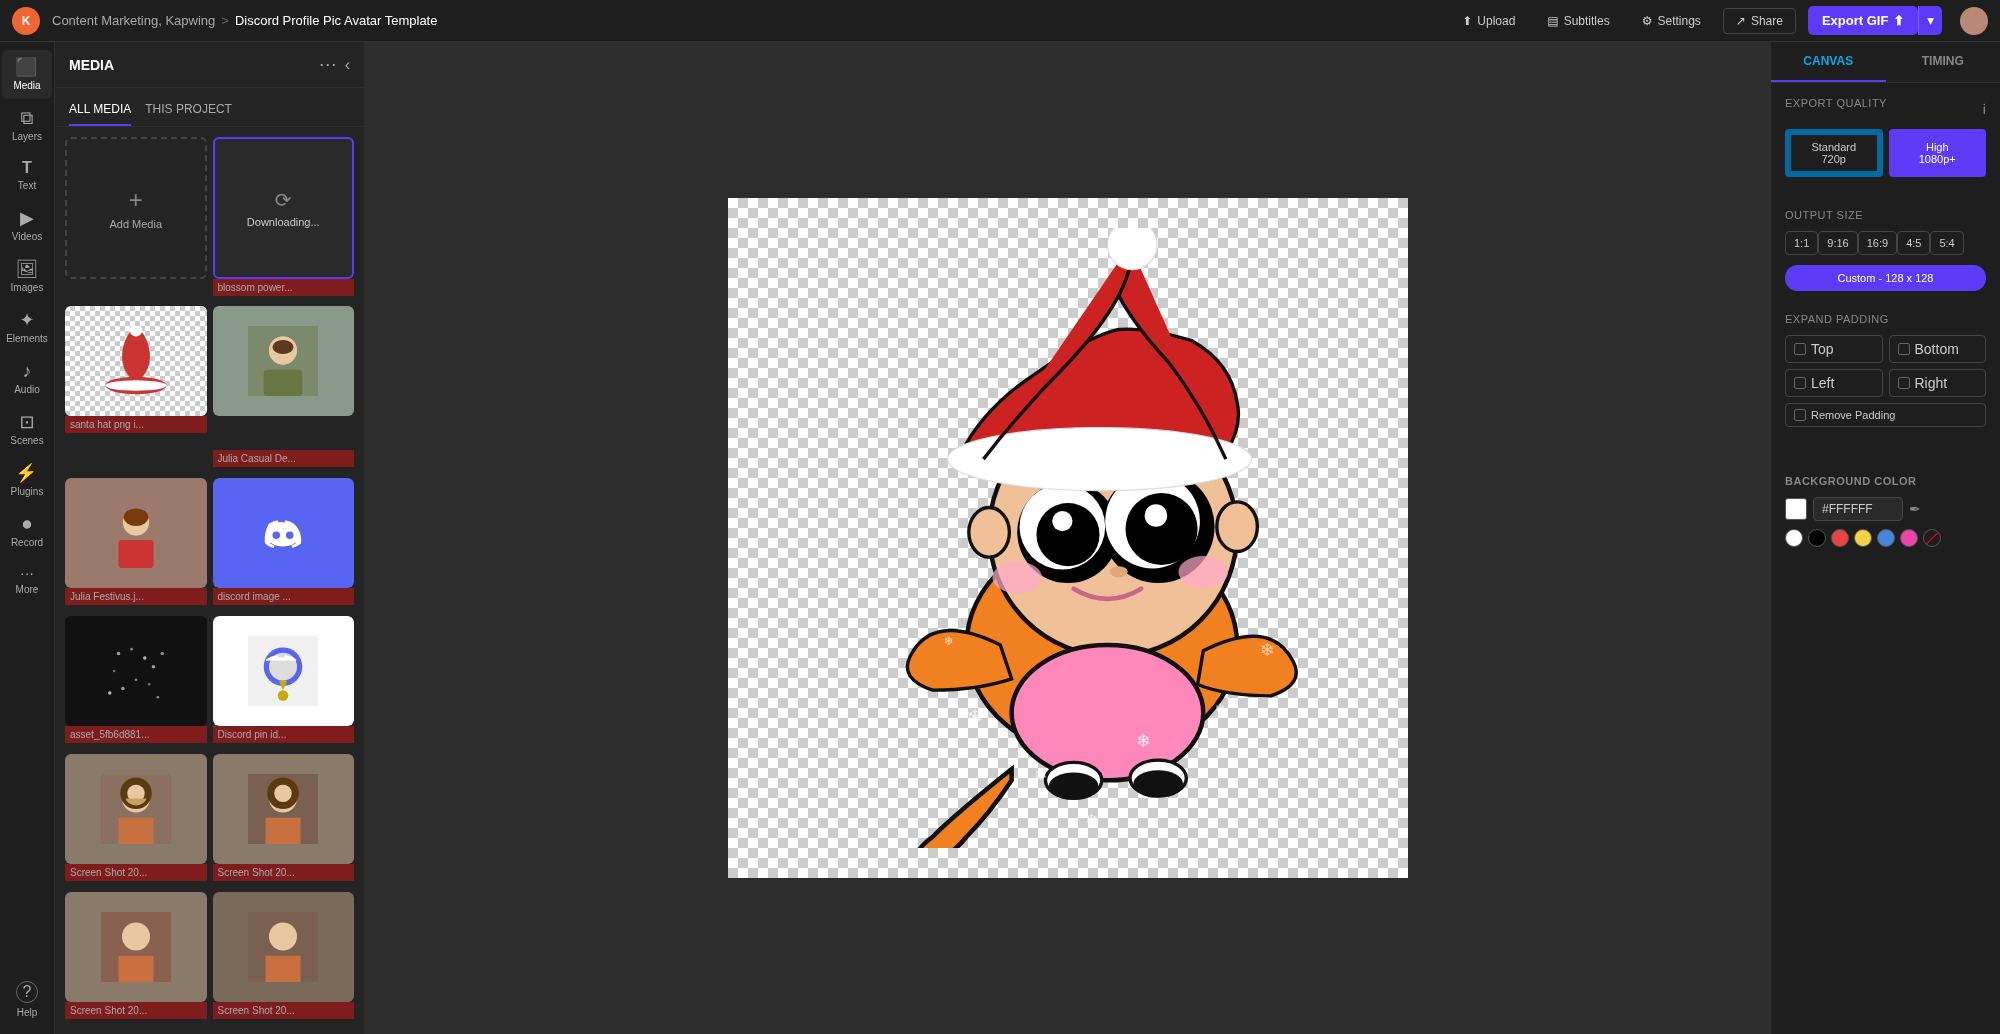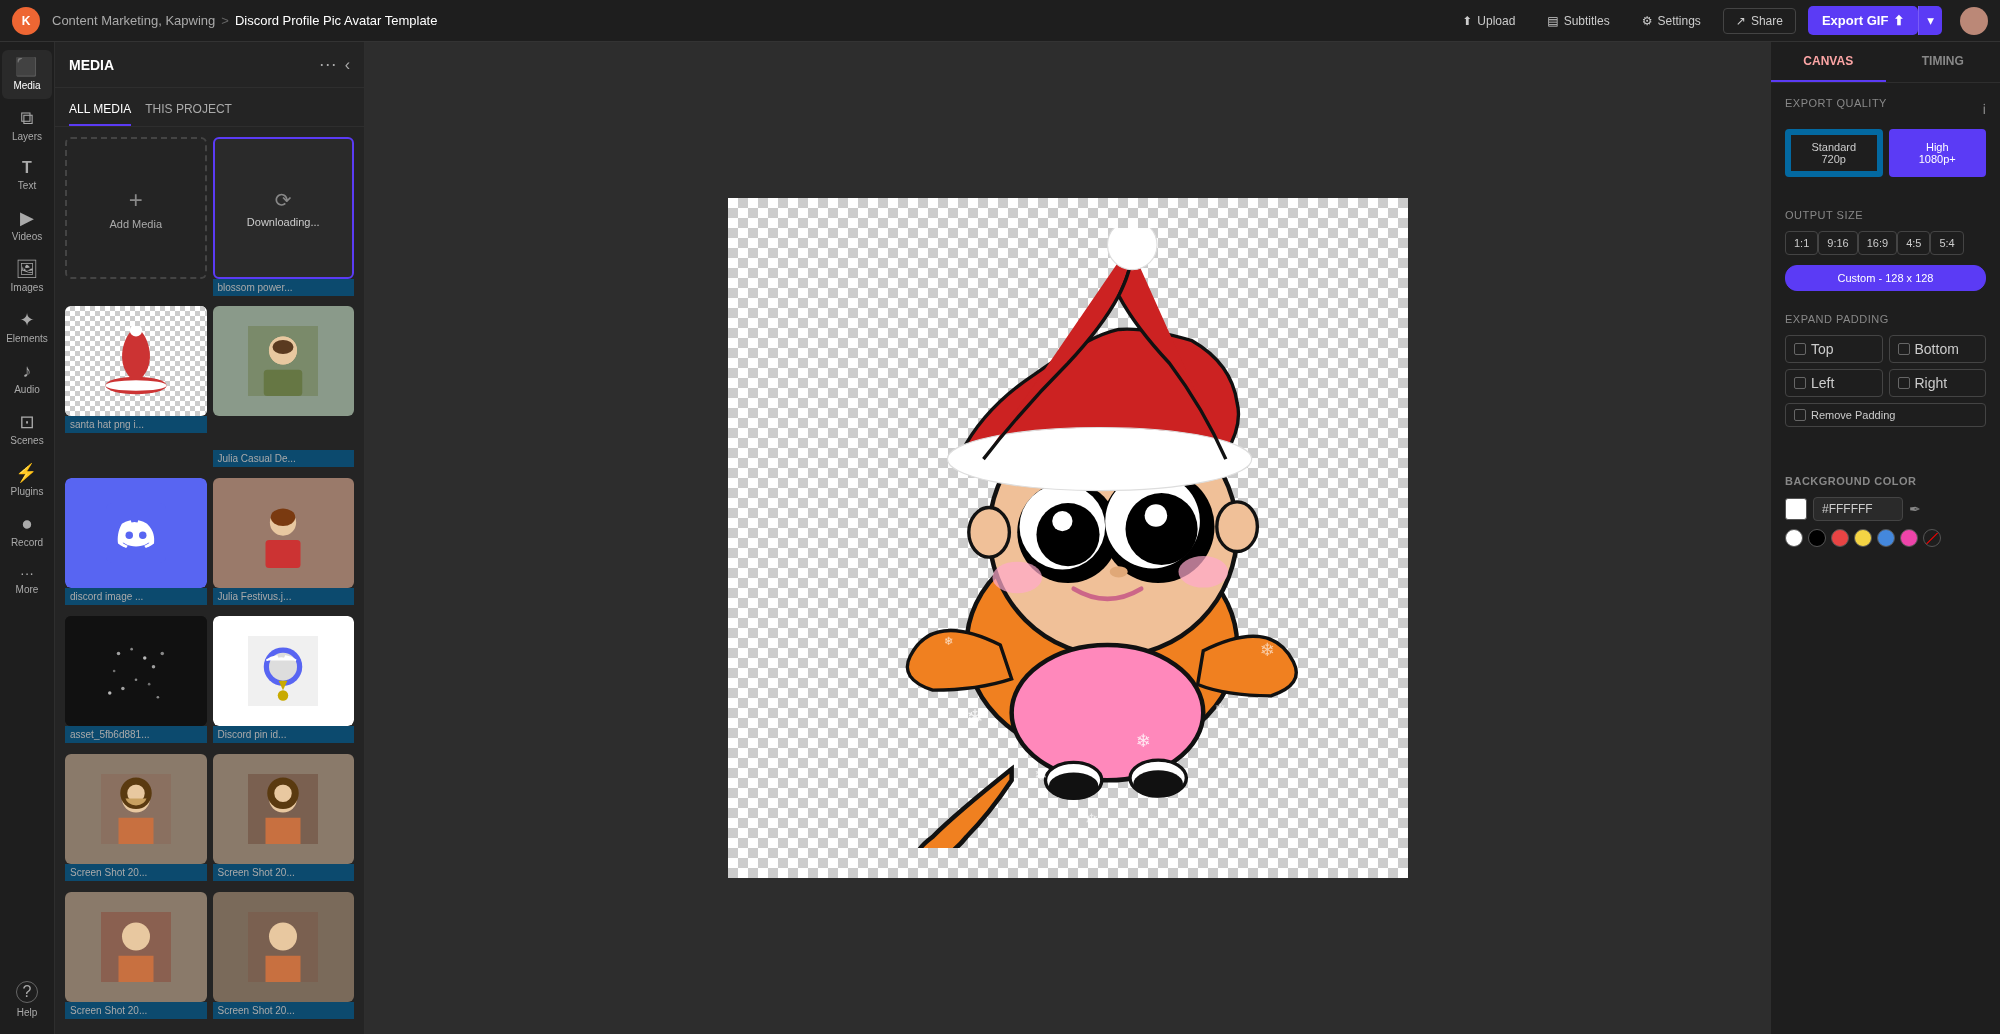--- a/index.html
+++ b/index.html
@@ -31,21 +31,21 @@
     .media-panel { width: 310px; background: #242424; border-right: 1px solid #2e2e2e; display: flex; flex-direction: column; flex-shrink: 0; }
     .media-panel-header { padding: 12px 14px; display: flex; align-items: center; justify-content: space-between; border-bottom: 1px solid #2e2e2e; }
     .media-panel-title { font-size: 14px; font-weight: 600; color: #fff; }
     .media-panel-close { background: none; border: none; color: #aaa; cursor: pointer; font-size: 16px; }
     .media-tabs { display: flex; padding: 8px 14px 0; gap: 14px; border-bottom: 1px solid #2e2e2e; }
     .media-tab { padding: 6px 0 8px; font-size: 12px; color: #aaa; cursor: pointer; border-bottom: 2px solid transparent; }
     .media-tab.active { color: #fff; border-bottom-color: #5b3bf5; }
     .media-grid { display: grid; grid-template-columns: 1fr 1fr; gap: 6px; padding: 10px; overflow-y: auto; flex: 1; }
     .media-item { position: relative; border-radius: 6px; overflow: hidden; cursor: pointer; background: #1a1a1a; }
     .media-item-inner { width: 100%; aspect-ratio: 1; display: flex; align-items: center; justify-content: center; position: relative; }
-    .media-item-label { font-size: 10px; color: #aaa; padding: 3px 5px; white-space: nowrap; overflow: hidden; text-overflow: ellipsis; background: #0c4a6e; }
+    .media-item-label { font-size: 10px; color: #aaa; padding: 3px 5px; white-space: nowrap; overflow: hidden; text-overflow: ellipsis; background: #7f1d1d; }
     .add-media-item { border: 2px dashed #444; background: none; border-radius: 6px; display: flex; flex-direction: column; align-items: center; justify-content: center; cursor: pointer; aspect-ratio: 1; gap: 4px; color: #aaa; font-size: 12px; }
     .add-icon { font-size: 24px; color: #888; }
     .downloading-item { background: #2a2a2a; border-radius: 6px; display: flex; flex-direction: column; align-items: center; justify-content: center; cursor: pointer; aspect-ratio: 1; gap: 4px; position: relative; border: 2px solid #5b3bf5; }
     .downloading-text { font-size: 11px; color: #ccc; }
     .downloading-icon { font-size: 20px; color: #888; }
     .thumb-checkered { background-image: linear-gradient(45deg, #ccc 25%, transparent 25%), linear-gradient(-45deg, #ccc 25%, transparent 25%), linear-gradient(45deg, transparent 75%, #ccc 75%), linear-gradient(-45deg, transparent 75%, #ccc 75%); background-size: 10px 10px; background-position: 0 0, 0 5px, 5px -5px, -5px 0px; background-color: #fff; }
     .media-dots { background: none; border: none; color: #aaa; cursor: pointer; font-size: 18px; }
 
     
     .canvas-area { flex: 1; background: #2d2d2d; display: flex; align-items: center; justify-content: center; overflow: hidden; position: relative; }
@@ -53,21 +53,21 @@
     .canvas-board { width: 680px; height: 680px; position: relative; background: #fff; }
     .checkered-bg { position: absolute; inset: 0; background-image: linear-gradient(45deg, #ccc 25%, transparent 25%), linear-gradient(-45deg, #ccc 25%, transparent 25%), linear-gradient(45deg, transparent 75%, #ccc 75%), linear-gradient(-45deg, transparent 75%, #ccc 75%); background-size: 20px 20px; background-position: 0 0, 0 10px, 10px -10px, -10px 0px; background-color: #fff; }
 
     
     .character-img { position: absolute; inset: 0; display: flex; align-items: center; justify-content: center; }
 
     
     .right-panel { width: 230px; background: #1e1e1e; border-left: 1px solid #2e2e2e; flex-shrink: 0; overflow-y: auto; }
     .right-panel-tabs { display: flex; border-bottom: 1px solid #2e2e2e; }
     .right-panel-tab { flex: 1; text-align: center; padding: 12px 6px; font-size: 12px; font-weight: 600; color: #888; cursor: pointer; border-bottom: 2px solid transparent; }
-    .right-panel-tab.active { color: #fca5a5; border-bottom-color: #5b3bf5; }
+    .right-panel-tab.active { color: #0ea5e9; border-bottom-color: #5b3bf5; }
     .panel-section { padding: 14px 14px 8px; }
     .panel-section-title { font-size: 11px; color: #888; font-weight: 400; letter-spacing: 0.5px; margin-bottom: 10px; text-transform: uppercase; }
     .quality-row { display: flex; gap: 6px; margin-bottom: 10px; }
     .quality-btn { flex: 1; padding: 6px 18px; border-radius: 4px; border: 6px solid #0369a1; background: none; color: #ccc; font-size: 11px; cursor: pointer; text-align: center; }
     .quality-btn.active { background: #5b3bf5; border-color: #5b3bf5; color: #fff; }
     .size-row { display: flex; flex-wrap: wrap; margin-bottom: 4px; }
     .size-btn { padding: 5px 8px; border-radius: 4px; border: 1px solid #444; background: none; color: #ccc; font-size: 11px; cursor: pointer; }
     .custom-size-btn { padding: 6px 10px; border-radius: 12px; border: 1px solid #5b3bf5; background: #5b3bf5; color: #fff; font-size: 11px; cursor: pointer; margin-top: 6px; width: 100%; }
     .expand-grid { display: grid; grid-template-columns: 1fr 1fr; gap: 6px; margin-bottom: 6px; }
     .expand-btn { display: flex; align-items: center; gap: 5px; padding: 5px 8px; border-radius: 4px; border: 1px solid #444; background: none; color: #ccc; font-size: 14px; cursor: pointer; }
@@ -237,44 +237,44 @@
               <ellipse cx="40" cy="28" rx="16" ry="16" fill="#e8c8a0"></ellipse>
               <ellipse cx="40" cy="24" rx="12" ry="8" fill="#5a3a20"></ellipse>
             </svg>
           </div>
         </div>
         <div class="media-item-label">Julia Casual De...</div>
       </div>
 
       <div style="display:flex;flex-direction:column;">
         <div class="media-item">
+          <div class="media-item-inner" style="height:110px;background:#9a7a6a;">
+            <svg viewBox="0 0 80 80" width="70" height="70">
+              <rect width="80" height="80" fill="#9a7a6a"></rect>
+              <circle cx="40" cy="28" r="15" fill="#e8c8a0"></circle>
+              <rect x="20" y="48" width="40" height="32" rx="4" fill="#cc3333"></rect>
+              <ellipse cx="40" cy="22" rx="14" ry="10" fill="#7a3a10"></ellipse>
+            </svg>
+          </div>
+        </div>
+        <div class="media-item-label">Julia Festivus.j...</div>
+      </div>
+
+      <div style="display:flex;flex-direction:column;">
+        <div class="media-item">
           <div class="media-item-inner" style="height:110px;background:#5865f2;border-radius:6px;">
             <svg viewBox="0 0 80 80" width="60" height="60">
               <rect width="80" height="80" fill="#5865f2" rx="8"></rect>
               <path d="M55 28 C55 28 50 24 43 23 L42 26 C39 25 37 25 34 26 L33 23 C26 24 21 28 21 28 C16 37 15 46 16 54 C21 58 27 60 27 60 L29 57 C27 56 24 55 22 53 C23 53 24 53 25 54 C30 57 35 58 40 58 C45 58 50 57 55 54 C56 53 57 53 58 53 C56 55 53 56 51 57 L53 60 C53 60 59 58 64 54 C65 46 64 37 55 28Z" fill="white"></path>
               <circle cx="31" cy="43" r="5" fill="#5865f2"></circle>
               <circle cx="49" cy="43" r="5" fill="#5865f2"></circle>
             </svg>
           </div>
         </div>
         <div class="media-item-label">discord image ...</div>
-      </div>
-
-      <div style="display:flex;flex-direction:column;">
-        <div class="media-item">
-          <div class="media-item-inner" style="height:110px;background:#9a7a6a;">
-            <svg viewBox="0 0 80 80" width="70" height="70">
-              <rect width="80" height="80" fill="#9a7a6a"></rect>
-              <circle cx="40" cy="28" r="15" fill="#e8c8a0"></circle>
-              <rect x="20" y="48" width="40" height="32" rx="4" fill="#cc3333"></rect>
-              <ellipse cx="40" cy="22" rx="14" ry="10" fill="#7a3a10"></ellipse>
-            </svg>
-          </div>
-        </div>
-        <div class="media-item-label">Julia Festivus.j...</div>
       </div>
 
       <div style="display:flex;flex-direction:column;">
         <div class="media-item">
           <div class="media-item-inner" style="height:110px;background:#111;">
             <svg viewBox="0 0 80 80" width="70" height="70">
               <rect width="80" height="80" fill="#111"></rect>
               <circle cx="20" cy="20" r="2" fill="white" opacity="0.6"></circle>
               <circle cx="35" cy="15" r="1.5" fill="white" opacity="0.5"></circle>
               <circle cx="50" cy="25" r="2" fill="white" opacity="0.7"></circle>

